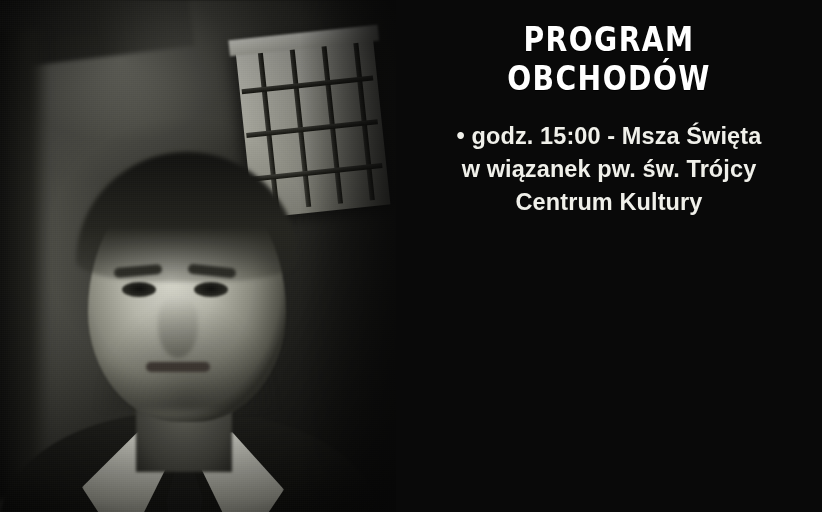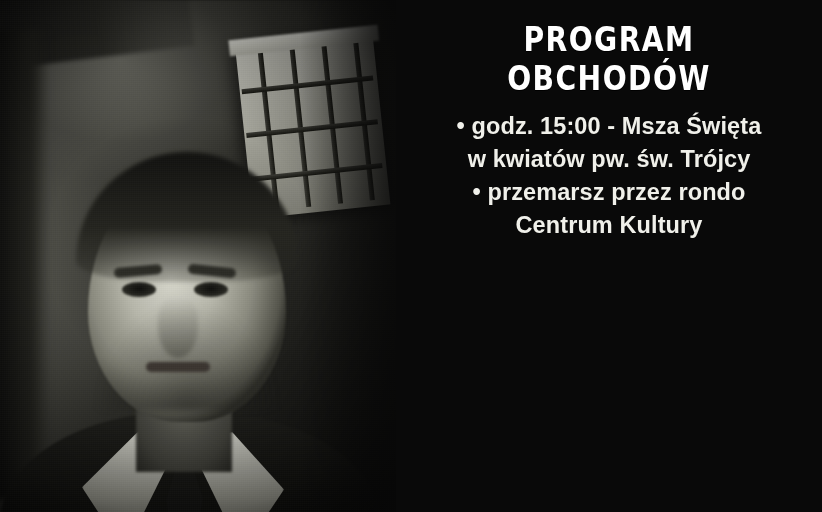--- a/index.html
+++ b/index.html
@@ -242,21 +242,21 @@
     font-size: 33px;
     letter-spacing: 1.5px;
     color: #ffffff;
     text-transform: uppercase;
     font-stretch: condensed;
     transform: scaleX(0.95);
     margin: 4px 0 0 0;
     text-shadow: 0 1px 0 #000;
   }
   .program {
-    margin-top: 12px;
+    margin-top: 22px;
     color: #f0f0ea;
     font-size: 23.5px;
     font-weight: bold;
     line-height: 33px;
     letter-spacing: 0.1px;
   }
   .program .line {
     white-space: nowrap;
   }
   .program .line.clipped {
@@ -304,20 +304,19 @@
     <div class="photo-vignette"></div>
     <div class="grain"></div>
     <div class="photo-fade"></div>
   </div>
 
   <div class="panel">
     <div class="panel-inner">
       <div class="title">Program obchodów</div>
       <div class="program">
         <div class="line">• godz. 15:00 - Msza Święta</div>
-        <div class="line">w kwiatów pw. św. Trójcy</div>
-        <div class="line">• przemarsz przez rondo</div>
+        <div class="line">w wiązanek pw. św. Trójcy</div>
         <div class="line clipped">Centrum Kultury</div>
       </div>
     </div>
   </div>
 
 </div>
 
 </body></html>

